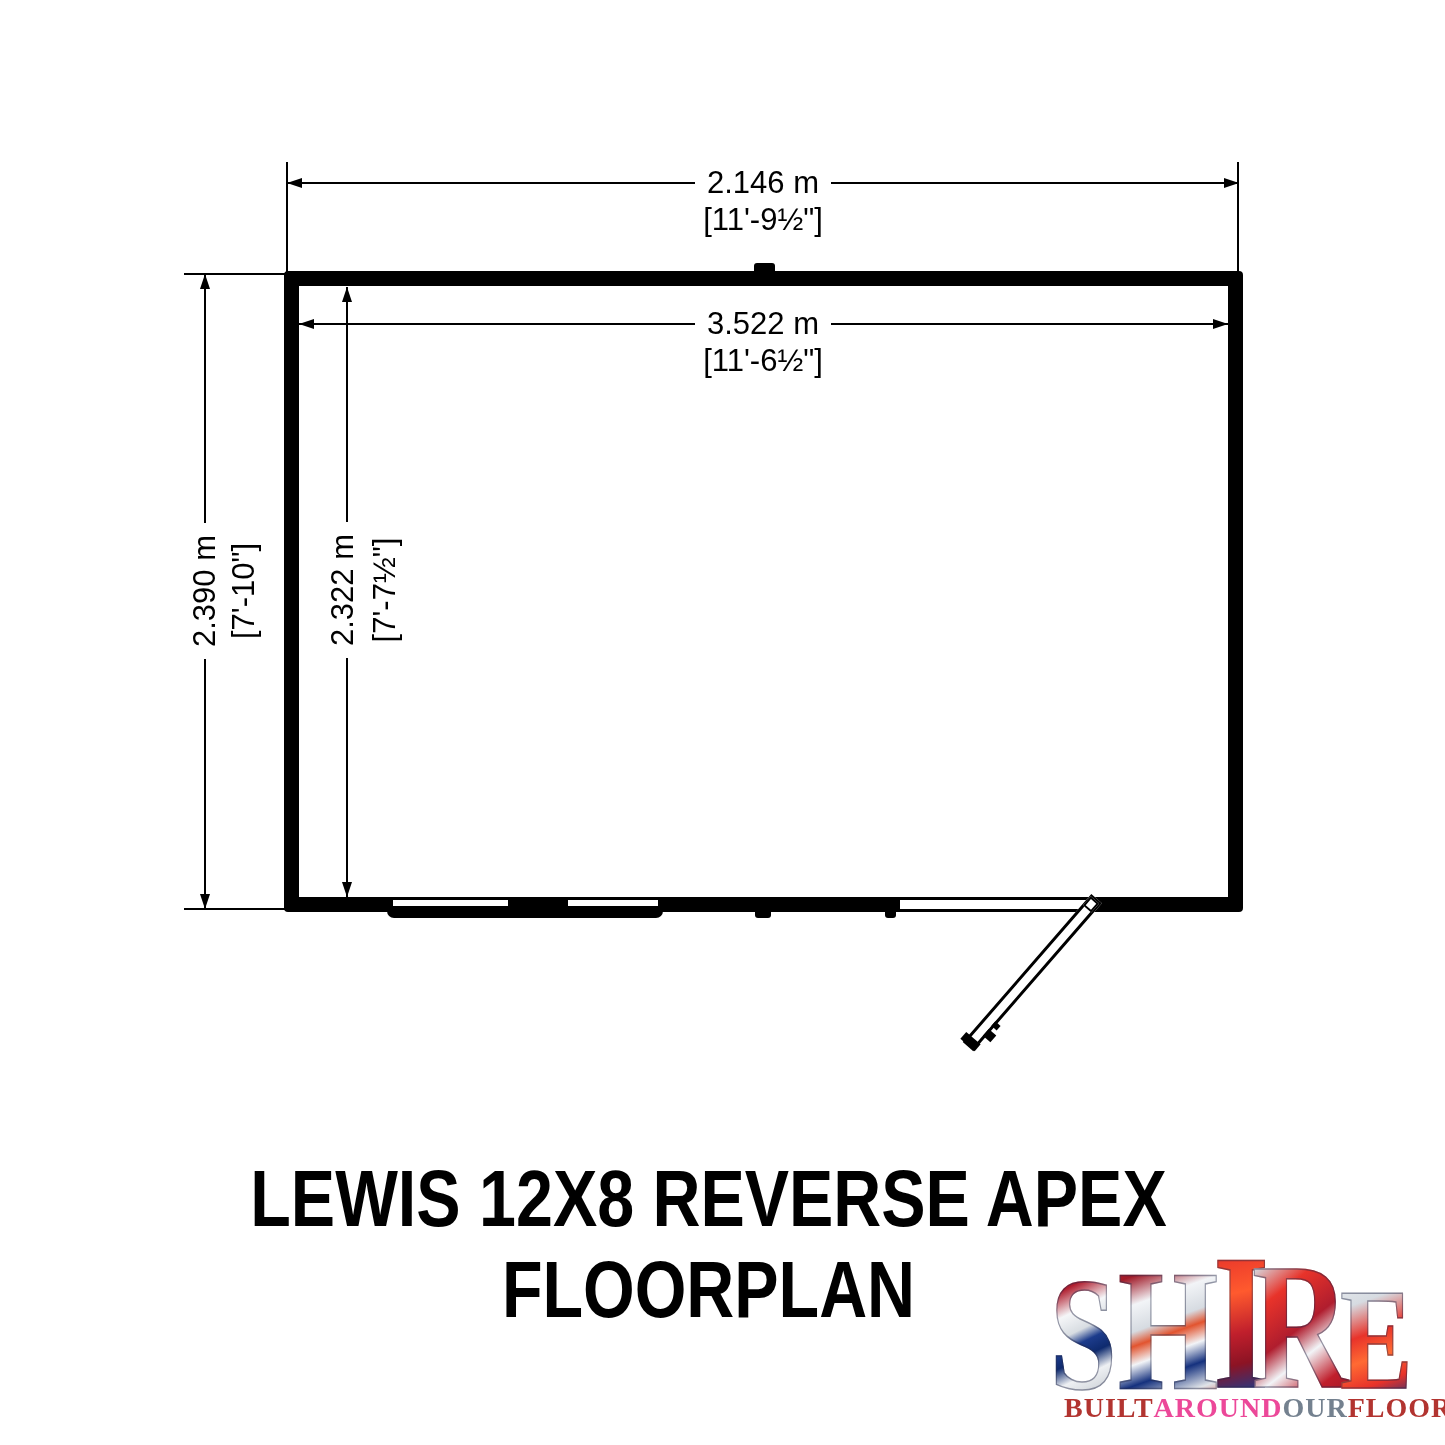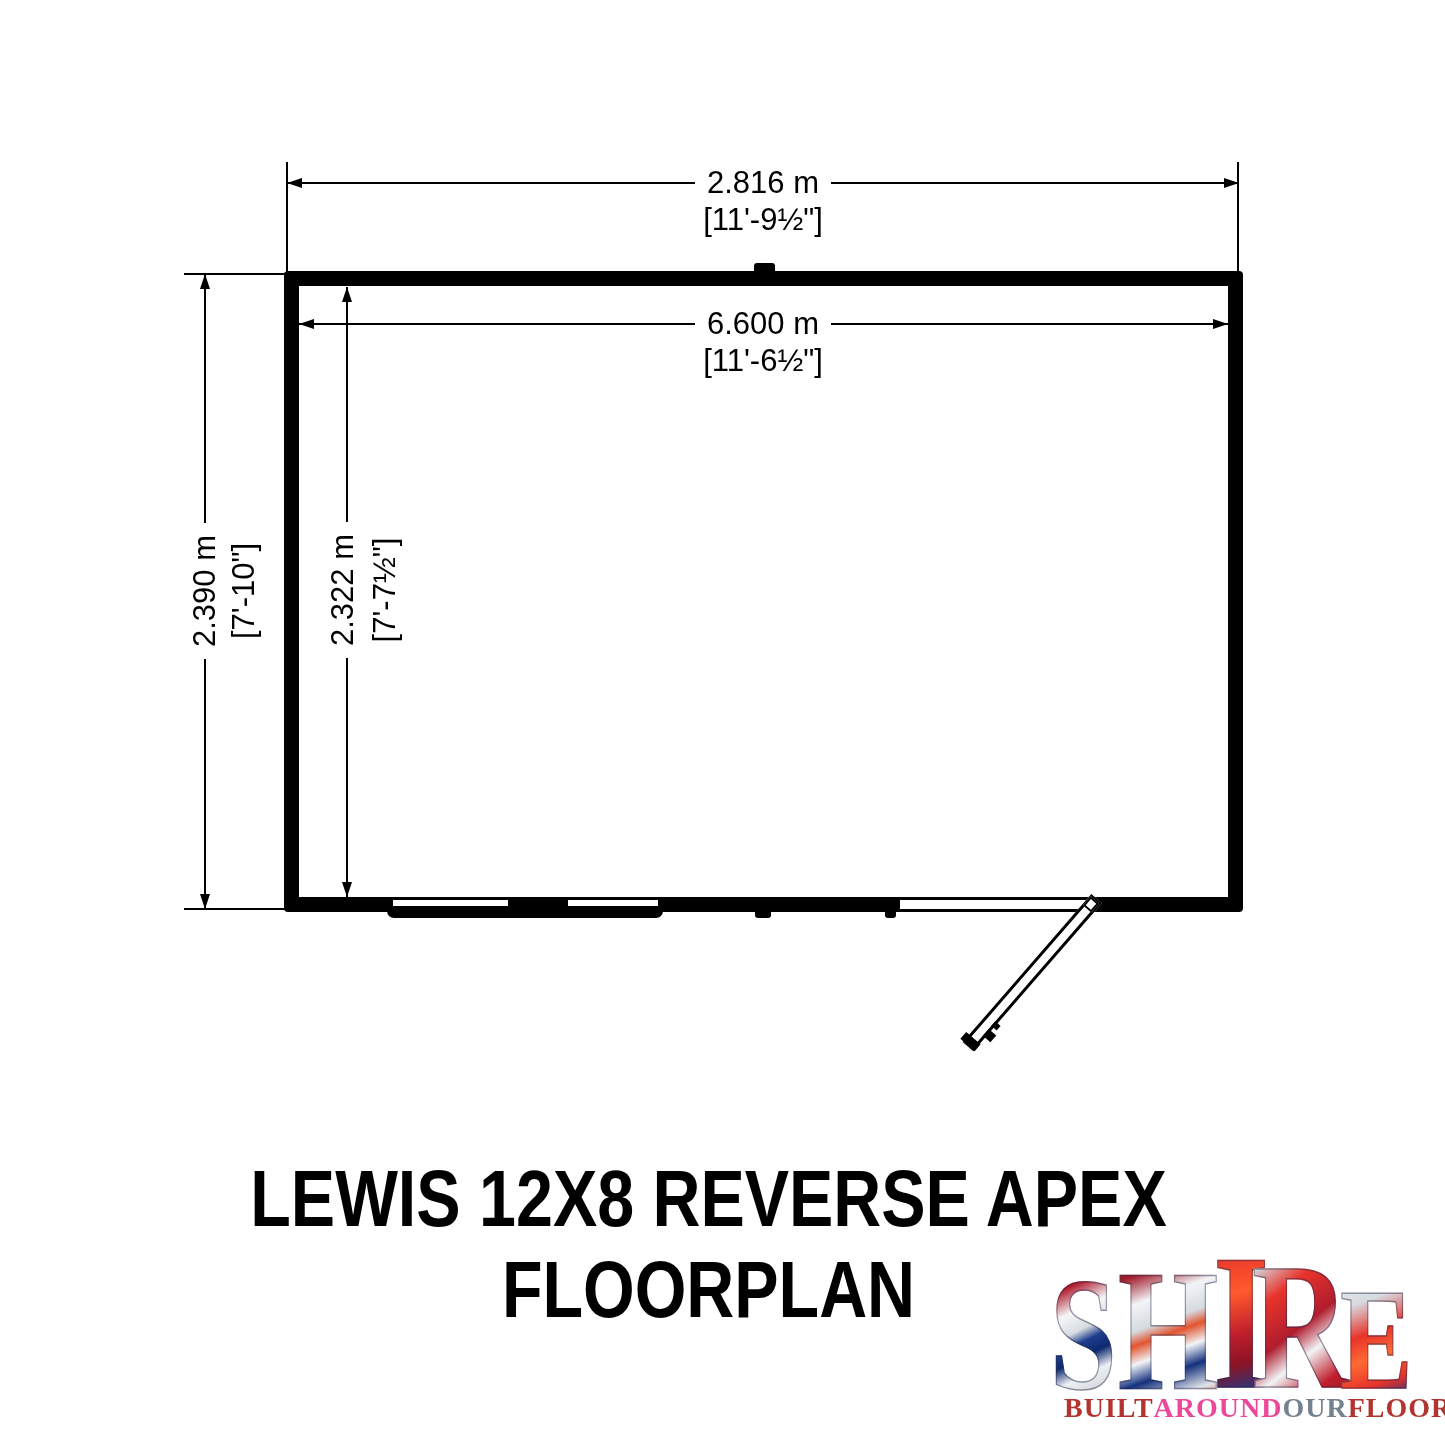--- a/index.html
+++ b/index.html
@@ -111,27 +111,27 @@
   <div class="leaf-cap"></div>
   <div class="leaf-handle-a"></div>
   <div class="leaf-handle-b"></div>
 </div>
 
 <div class="abs dline" style="left:286px;top:162px;width:2px;height:110px;"></div>
 <div class="abs dline" style="left:1237px;top:162px;width:2px;height:110px;"></div>
 <div class="abs dline" style="left:287px;top:182px;width:952px;height:2px;"></div>
 <div class="ar ar-l" style="left:287px;top:178px;"></div>
 <div class="ar ar-r" style="left:1224px;top:178px;"></div>
-<div class="hl" style="top:164px;"><span class="wbg">2.816 m</span></div>
+<div class="hl" style="top:164px;"><span class="wbg">2.146 m</span></div>
 <div class="hl" style="top:201px;"><span class="wbg">[11'-9½"]</span></div>
 
 <div class="abs dline" style="left:299px;top:323px;width:929px;height:2px;"></div>
 <div class="ar ar-l" style="left:299px;top:319px;"></div>
 <div class="ar ar-r" style="left:1213px;top:319px;"></div>
-<div class="hl" style="top:305px;"><span class="wbg">6.600 m</span></div>
+<div class="hl" style="top:305px;"><span class="wbg">3.522 m</span></div>
 <div class="hl" style="top:342px;"><span class="wbg">[11'-6½"]</span></div>
 
 <div class="abs dline" style="left:184px;top:273px;width:102px;height:2px;"></div>
 <div class="abs dline" style="left:184px;top:908px;width:116px;height:2px;"></div>
 <div class="abs dline" style="left:204px;top:274px;width:2px;height:635px;"></div>
 <div class="ar ar-u" style="left:200px;top:274px;"></div>
 <div class="ar ar-d" style="left:200px;top:894px;"></div>
 <div class="vl" style="left:45px;top:572px;"><span class="wbg">2.390 m</span></div>
 <div class="vl" style="left:84px;top:572px;"><span>[7'-10"]</span></div>
 

